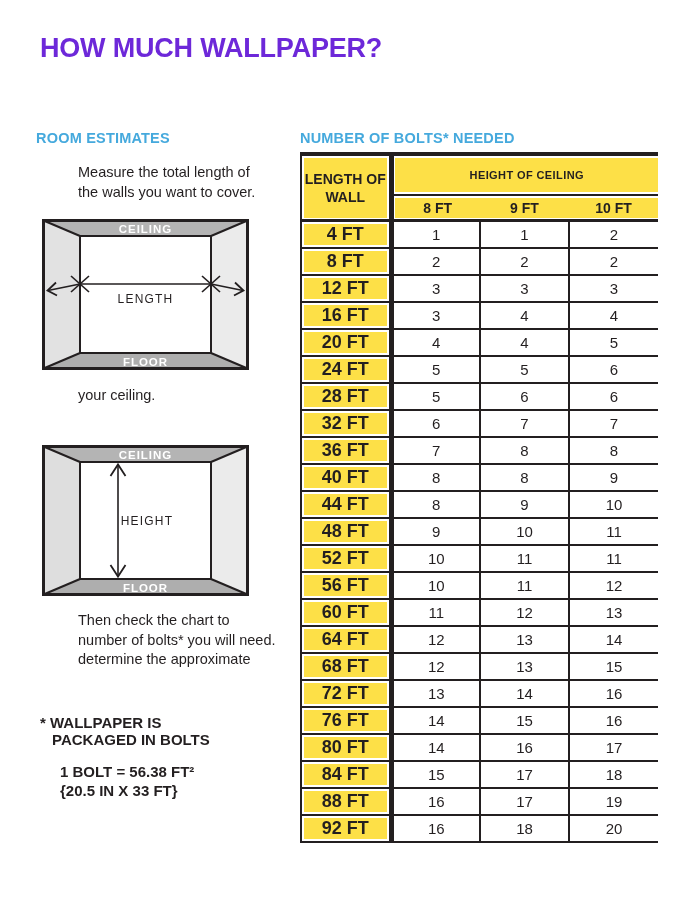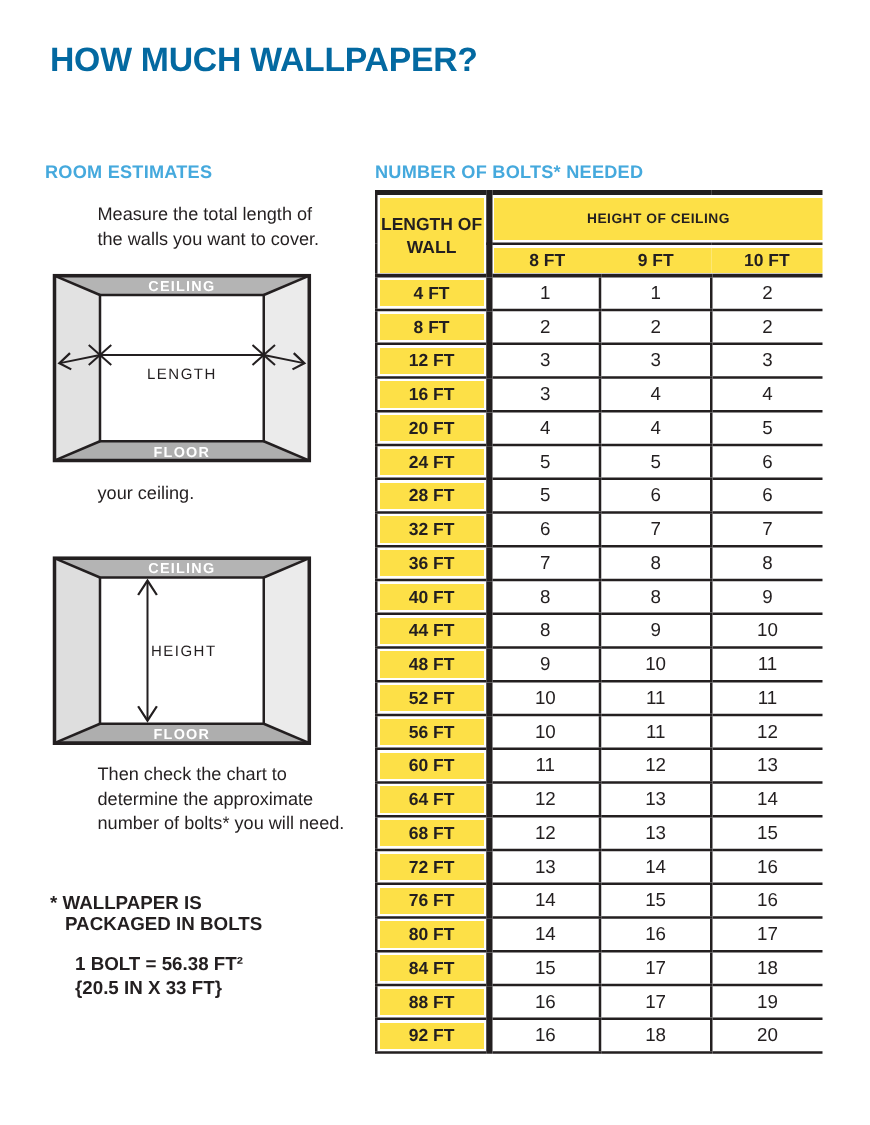--- a/index.html
+++ b/index.html
@@ -12,21 +12,21 @@
     color: #231f20;
     overflow: hidden;
   }
   .abs { position: absolute; }
 
   .page-title {
     left: 40px; top: 33px;
     font-size: 27px;
     font-weight: bold;
     letter-spacing: -0.2px;
-    color: #0369a1;
+    color: #6d28d9;
   }
   .section-heading {
     top: 130px;
     font-size: 14.5px;
     font-weight: bold;
     letter-spacing: 0.2px;
     color: #45a9dd;
   }
   .heading-left  { left: 36px; }
   .heading-table { left: 300px; width: 357px; }
@@ -100,21 +100,21 @@
     border-bottom: 3px solid #231f20;
     font-size: 14px;
     font-weight: bold;
   }
   th.sub-head.first { padding-left: 2px; }
   tbody.bolts-body tr { height: 27px; }
   tbody.bolts-body th {
     padding: 2px;
     border-right: 5px solid #231f20;
     border-bottom: 2px solid #231f20;
-    font-size: 14px;
+    font-size: 18px;
     font-weight: bold;
   }
   tbody.bolts-body td {
     background: #ffffff;
     border-bottom: 2px solid #231f20;
     border-left: 2px solid #231f20;
     font-size: 15px;
     font-weight: normal;
   }
 
@@ -199,22 +199,22 @@
       <polyline class="chevron" points="68.5,31 76,19.5 83.5,31"></polyline>
       <polyline class="chevron" points="68.5,120 76,131.5 83.5,120"></polyline>
     </g>
     <text class="room-label" x="103.5" y="13.5" text-anchor="middle">CEILING</text>
     <text class="room-label" x="103.5" y="146.5" text-anchor="middle">FLOOR</text>
     <text class="measure-label" x="105" y="80" text-anchor="middle">HEIGHT</text>
   </svg>
 
   <div class="abs body-text para3">
     <div>Then check the chart to</div>
+    <div>number of bolts* you will need.</div>
     <div>determine the approximate</div>
-    <div>number of bolts* you will need.</div>
   </div>
 
   <div class="abs footnote">
     <div>* WALLPAPER IS</div>
     <div class="indent">PACKAGED IN BOLTS</div>
   </div>
 
   <div class="abs bolt-eq">
     <div>1 BOLT = 56.38 FT²</div>
     <div>{20.5 IN X 33 FT}</div>

